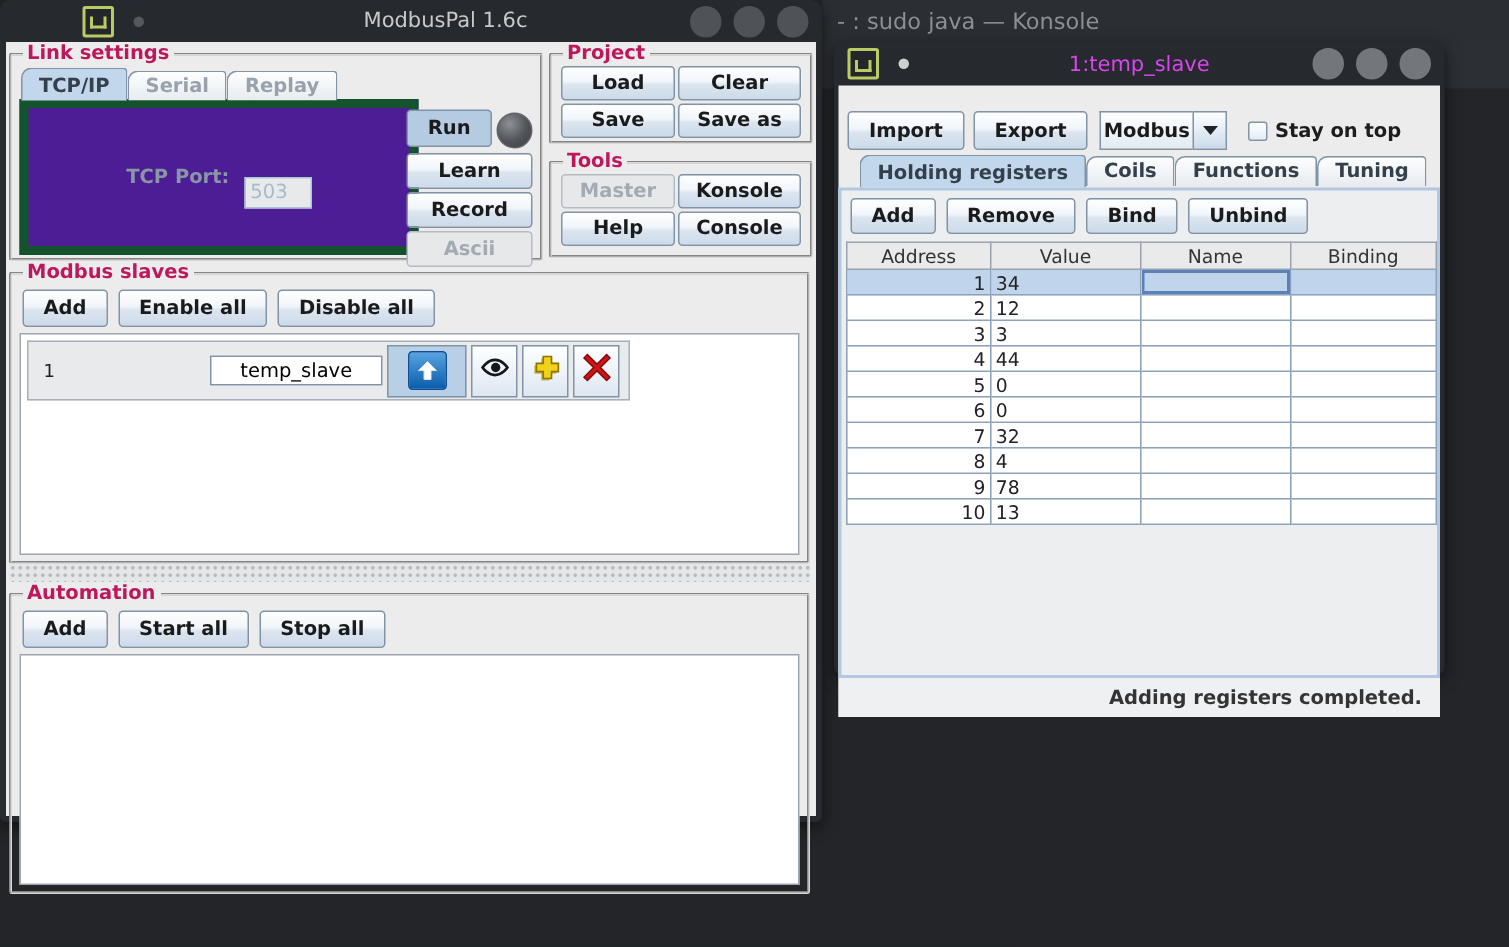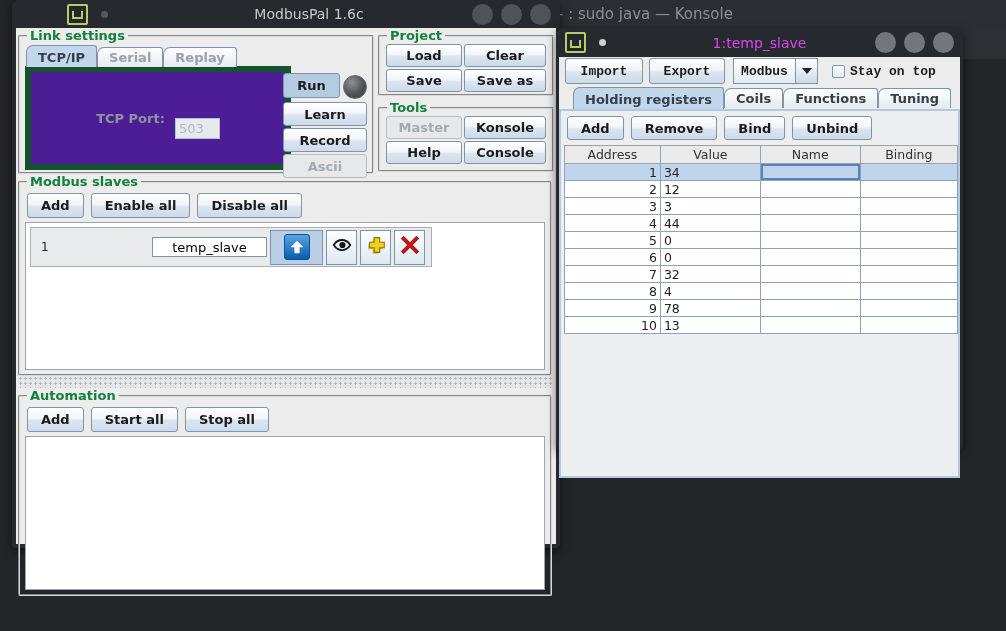--- a/index.html
+++ b/index.html
@@ -34,21 +34,21 @@
   .sw-btn.pressed{background:#b5cbe1;}
   .sw-btn.disabled{color:#a3aab2;background:#e6e8ea;border-color:#b3bcc5;}
   .sw-tab{display:flex;align-items:center;justify-content:center;box-sizing:border-box;
           font-weight:bold;font-size:13px;color:#34404c;border:1px solid #8193a6;border-bottom:none;
           border-radius:7px 3px 0 0;padding:2px 11px;
           background:linear-gradient(to bottom,#fdfeff,#e7ebef);}
   .sw-tab.selected{background:#c3d7ec;padding-top:4px;}
   .sw-tab.dimmed{color:#98a2ad;}
   fieldset.group{position:absolute;border:2px groove #d9d9d9;border-radius:2px;margin:0;
                  padding:1px 5px 4px 5px;box-sizing:border-box;}
-  fieldset.group legend{font-weight:bold;font-size:13px;color:#15803d;padding:0 3px;margin-left:2px;}
+  fieldset.group legend{font-weight:bold;font-size:13px;color:#be185d;padding:0 3px;margin-left:2px;}
   .sw-field{box-sizing:border-box;border:1px solid #8193a6;background:#fff;font-size:13px;
             font-family:inherit;padding:1px 3px;}
   .checkbox{width:13px;height:13px;border:1px solid #8495a7;border-radius:2px;
             background:linear-gradient(#ffffff,#e3ecf4);box-sizing:border-box;}
 
   
   #link-tabs{display:flex;align-items:flex-end;height:22px;margin-top:1px;padding-left:1px;position:relative;z-index:2;}
   #tcp-panel{position:relative;margin-top:-1px;width:254px;height:92px;background:#4c1d95;
              border:6px solid #14532d;display:flex;align-items:center;justify-content:center;gap:10px;}
   #tcp-panel .lbl{font-weight:bold;font-size:13px;color:#8896a5;}
@@ -72,21 +72,21 @@
             border:1px solid #8193a6;margin-left:3px;
             background:linear-gradient(to bottom,#feffff,#dde7f1);}
   .icon-btn.pressed{background:#b9cfe5;width:53px;}
   .icon-btn.small{width:31px;}
   .arrow-chip{width:24px;height:24px;border-radius:3px;border:1px solid #0d4f94;
               background:linear-gradient(#58a3e2,#0b5cab);display:flex;align-items:center;justify-content:center;}
   #divider{position:absolute;left:2px;top:348px;width:534px;height:12px;background:#e4e6e8;
            background-image:radial-gradient(circle,#b6b9bd 1px,transparent 1.3px);background-size:5px 5px;}
 
   
-  #dlg-toolbar{display:flex;align-items:center;padding:1px 6px 2px 6px;gap:6px;font-family:Liberation Mono, monospace;}
+  #dlg-toolbar{display:flex;align-items:center;padding:17px 6px 2px 6px;gap:6px;}
   #dlg-toolbar .sw-btn{height:26px;}
   .combo{display:flex;margin-left:2px;}
   .combo-text{height:26px;width:62px;display:flex;align-items:center;justify-content:center;
               font-weight:bold;font-size:13px;color:#1b1b1b;border:1px solid #8193a6;border-right:none;
               background:linear-gradient(to bottom,#feffff,#e2eaf2);box-sizing:border-box;}
   .combo-arrow{width:23px;height:26px;border:1px solid #8193a6;box-sizing:border-box;
                background:linear-gradient(to bottom,#feffff,#ccdaea);
                display:flex;align-items:center;justify-content:center;}
   .combo-arrow i{width:0;height:0;border-left:5px solid transparent;border-right:5px solid transparent;
                  border-top:6px solid #1f2328;}
@@ -110,21 +110,21 @@
               padding-right:12px;font-weight:bold;font-size:13px;color:#343434;background:#eef0f1;}
 </style>
 </head>
 <body>
 
 <div id="screen">
 
   <div class="konsole-bar"><span>- : sudo java — Konsole</span></div>
   <div class="konsole-band"></div>
 
-  <div class="window" id="main-win" style="left:12px;top:0;width:548px;height:548px;padding-left:46px;">
+  <div class="window" id="main-win" style="left:0;top:0;width:548px;height:548px;padding-left:46px;">
     <div class="titlebar">
       <div class="tb-icon">
           <span></span>
         </div>
       <div class="tb-dot" style="background:#55585d;"></div>
       <div class="tb-title">ModbusPal 1.6c</div>
       <div class="tb-controls">
         <div class="tb-circle" style="background:#4f5257;"></div>
         <div class="tb-circle" style="background:#4f5257;"></div>
         <div class="tb-circle" style="background:#4f5257;"></div>
@@ -351,16 +351,19 @@
               <tr>
                 <td>10</td>
                 <td>13</td>
                 <td></td>
                 <td></td>
               </tr>
             </tbody>
         </table>
       </div>
 
+      <div id="dlg-status">
+          <span>Adding registers completed.</span>
+        </div>
     </div>
   </div>
 
 </div>
 
 </body></html>

